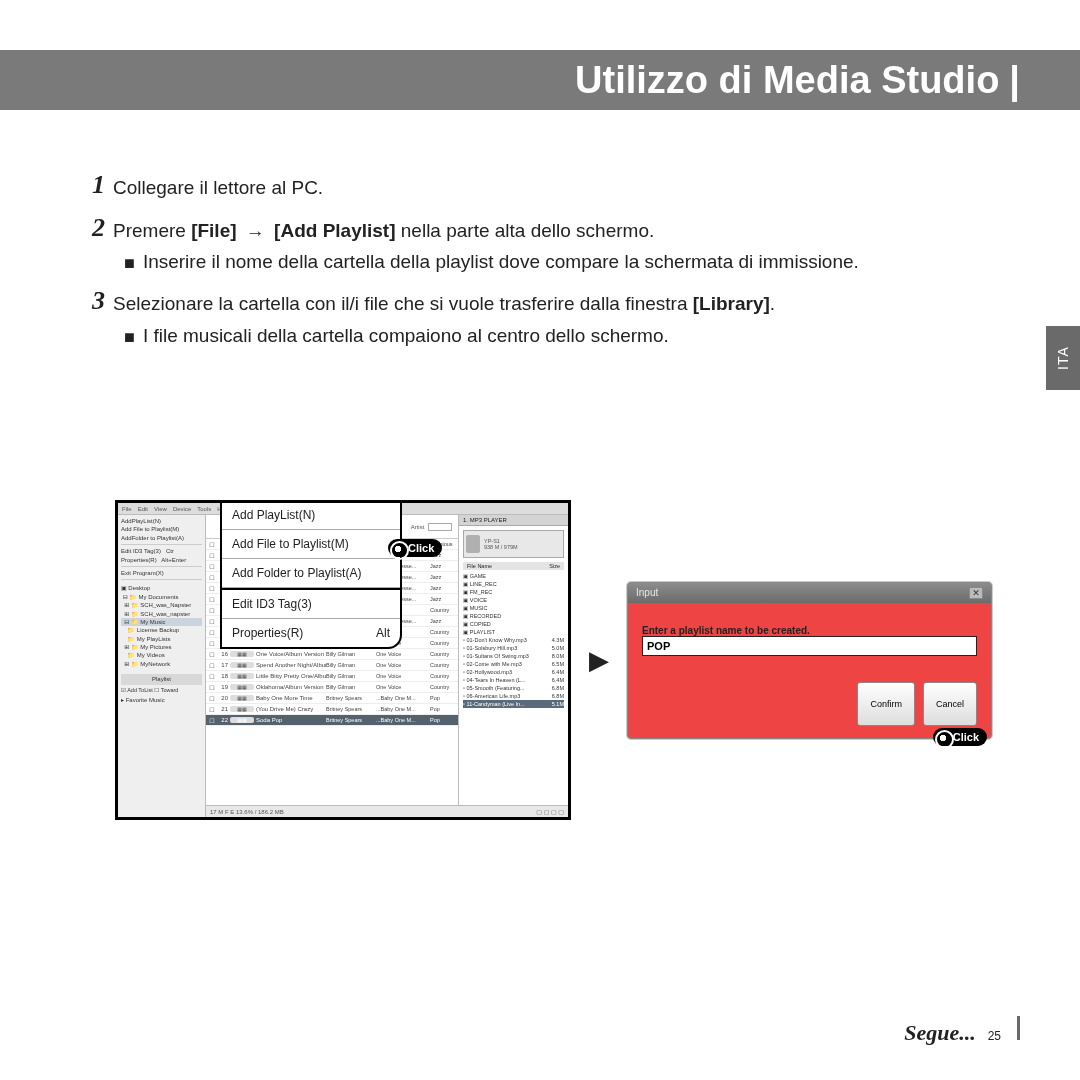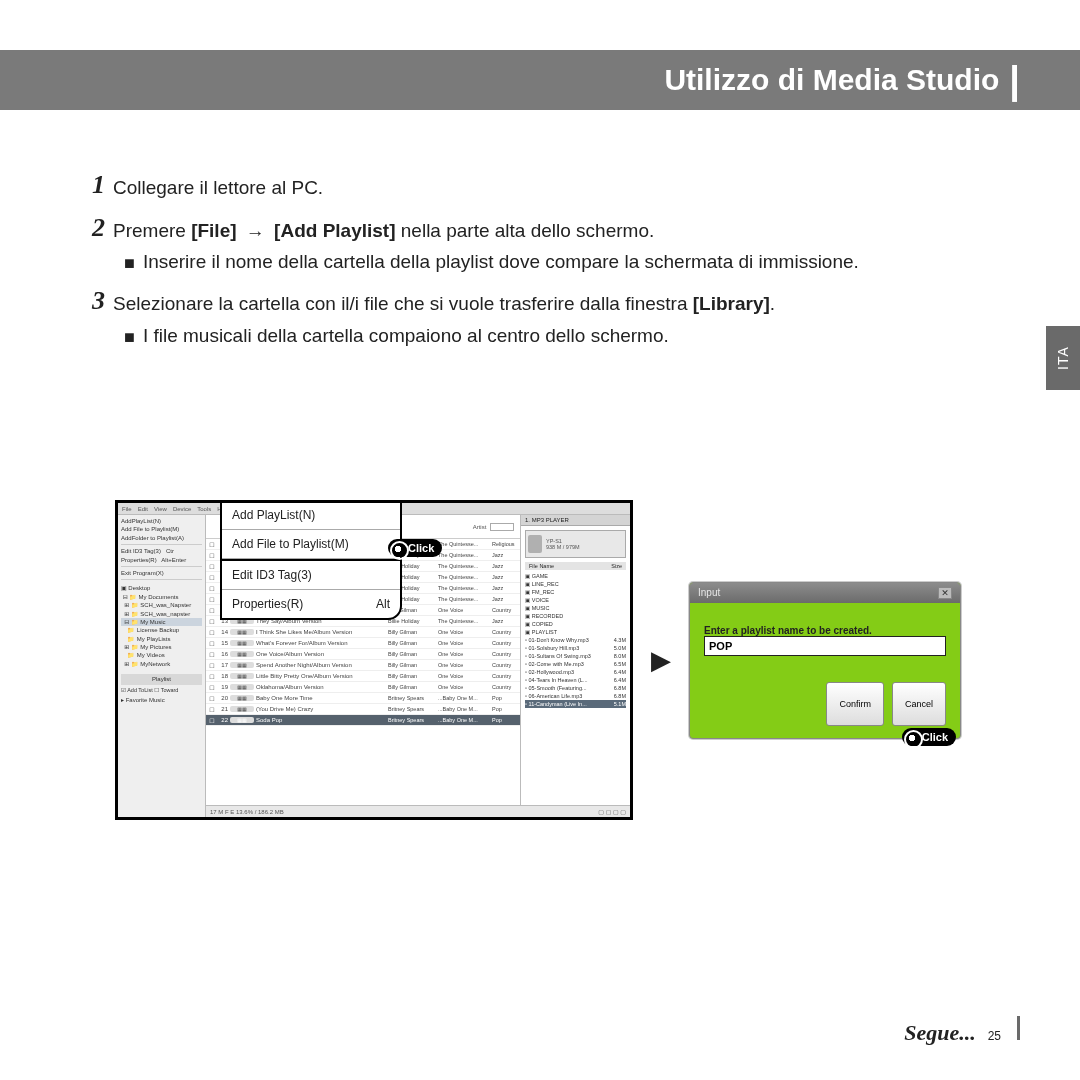--- a/index.html
+++ b/index.html
@@ -1,34 +1,34 @@
 <!DOCTYPE html>
 <html><head>
 <meta charset="utf-8">
 <style>
   * { box-sizing: border-box; margin: 0; padding: 0; }
   body { width: 1080px; height: 1080px; background: #fff; font-family: Arial, Helvetica, sans-serif; position: relative; color: #222; }
   .header-band { position: absolute; top: 50px; left: 0; right: 0; height: 60px; background: #7a7a7a; display: flex; align-items: center; justify-content: flex-end; padding-right: 60px; }
-  .header-band h1 { color: #fff; font-size: 30px; font-weight: bold; }
+  .header-band h1 { color: #fff; font-size: 38px; font-weight: bold; }
   .header-band .sep { color: #fff; font-size: 38px; font-weight: bold; margin-left: 10px; }
   .content { position: absolute; top: 160px; left: 80px; right: 70px; }
   .section-title { font-size: 28px; font-weight: bold; color: #222; margin-bottom: 22px; }
   .section-title .pipe { color: #7a7a7a; margin-right: 8px; font-weight: normal; }
   .step { display: flex; align-items: flex-start; margin: 12px 0 4px 12px; }
   .step-num { font-family: "Times New Roman", serif; font-style: italic; font-weight: bold; font-size: 26px; margin-right: 8px; line-height: 1; }
   .step-text { font-size: 19px; line-height: 1.5; padding-top: 2px; }
   .arrow-sym { margin: 0 4px; }
   .bullet { margin: 6px 0 12px 44px; font-size: 19px; display: flex; align-items: flex-start; }
   .bullet .dot { margin-right: 8px; font-size: 18px; line-height: 1.4; }
   .side-tab { position: absolute; right: 0; top: 326px; width: 34px; height: 64px; background: #6a6a6a; color: #fff; display: flex; align-items: center; justify-content: center; }
   .side-tab span { transform: rotate(-90deg); font-size: 14px; letter-spacing: 1px; }
   .figures { position: absolute; top: 500px; left: 115px; right: 70px; display: flex; align-items: center; }
-  .fig-left { width: 518px; height: 320px; border: 3px solid #000; background: #fafafa; position: relative; overflow: hidden; }
+  .fig-left { width: 456px; height: 320px; border: 3px solid #000; background: #fafafa; position: relative; overflow: hidden; }
   .arrow-between { margin: 0 18px; font-size: 26px; }
-  .fig-right { width: 272px; border: 1px solid #888; border-radius: 4px; background: #84cc16; position: relative; box-shadow: 0 0 0 1px #ccc; }
+  .fig-right { width: 365px; border: 1px solid #888; border-radius: 4px; background: #ef4444; position: relative; box-shadow: 0 0 0 1px #ccc; }
   
   .fl-menubar { height: 12px; background: #ddd; border-bottom: 1px solid #bbb; display: flex; gap: 6px; padding: 0 4px; font-size: 6px; color: #555; align-items: center; }
   .fl-sidebar { position: absolute; left: 0; top: 12px; width: 88px; bottom: 0; background: #efefef; border-right: 1px solid #bbb; font-size: 6px; color: #333; padding: 2px 3px; line-height: 1.4; }
   .fl-mid { position: absolute; left: 88px; top: 12px; right: 110px; bottom: 12px; background: #fff; }
   .fl-right { position: absolute; right: 0; top: 12px; width: 110px; bottom: 12px; background: #fff; border-left: 1px solid #bbb; }
   .fl-dev { margin: 4px; height: 28px; border: 1px solid #aaa; background: #e8e8e8; display: flex; align-items: center; padding: 2px; font-size: 5.5px; color: #555; gap: 4px; }
   .fl-dev .ico { width: 14px; height: 18px; background: #b0b0b0; border-radius: 2px; }
   .fl-filelist { margin: 2px 4px; font-size: 5.5px; color: #333; }
   .fl-filelist div { display: flex; justify-content: space-between; padding: 1px 0; }
   .fl-filelist div.sel { background: #5a6a7a; color: #fff; }
@@ -401,20 +401,23 @@
       <span>▢ ▢ ▢ ▢</span>
     </div>
 
     <div class="popup">
       <div class="pitem">
           <span>Add PlayList(N)</span>
         </div>
       <div class="pitem">
           <span>Add File to Playlist(M)</span>
         </div>
+      <div class="pitem">
+          <span>Add Folder to Playlist(A)</span>
+        </div>
       <div class="sepline"></div>
       <div class="pitem">
           <span>Edit ID3 Tag(3)</span>
         </div>
       <div class="pitem">
           <span>Properties(R)</span>
           <span>Alt</span>
         </div>
     </div>
     <div class="click-ind">Click</div>

